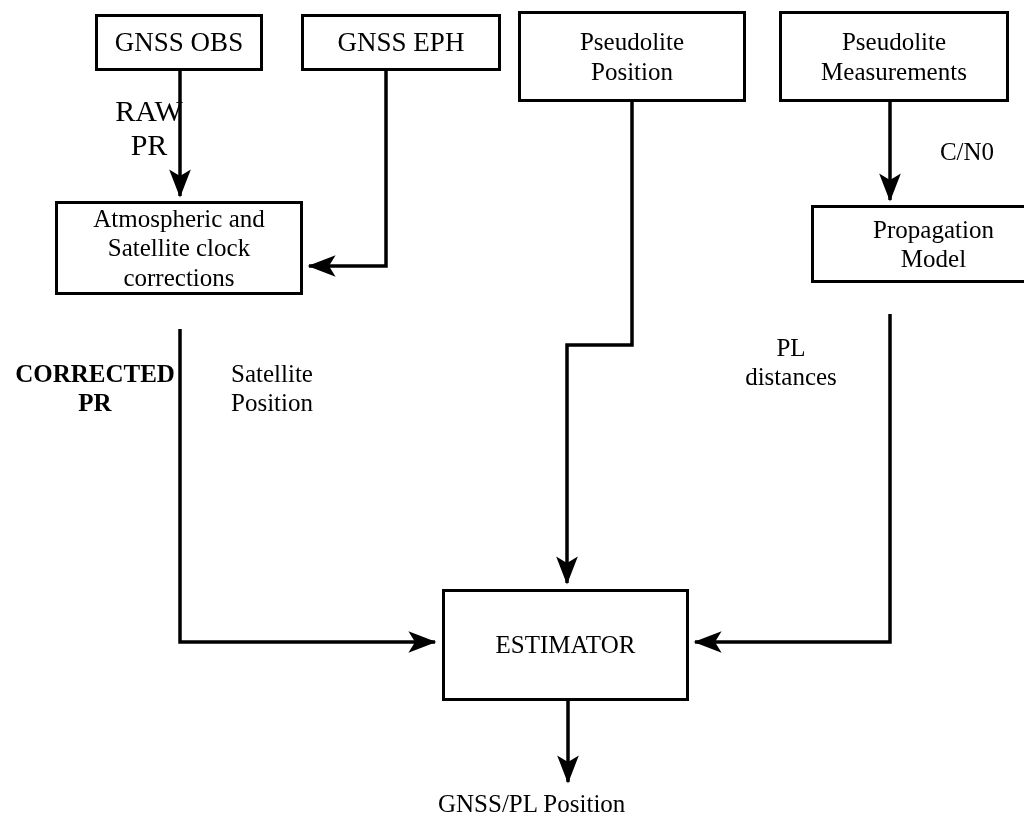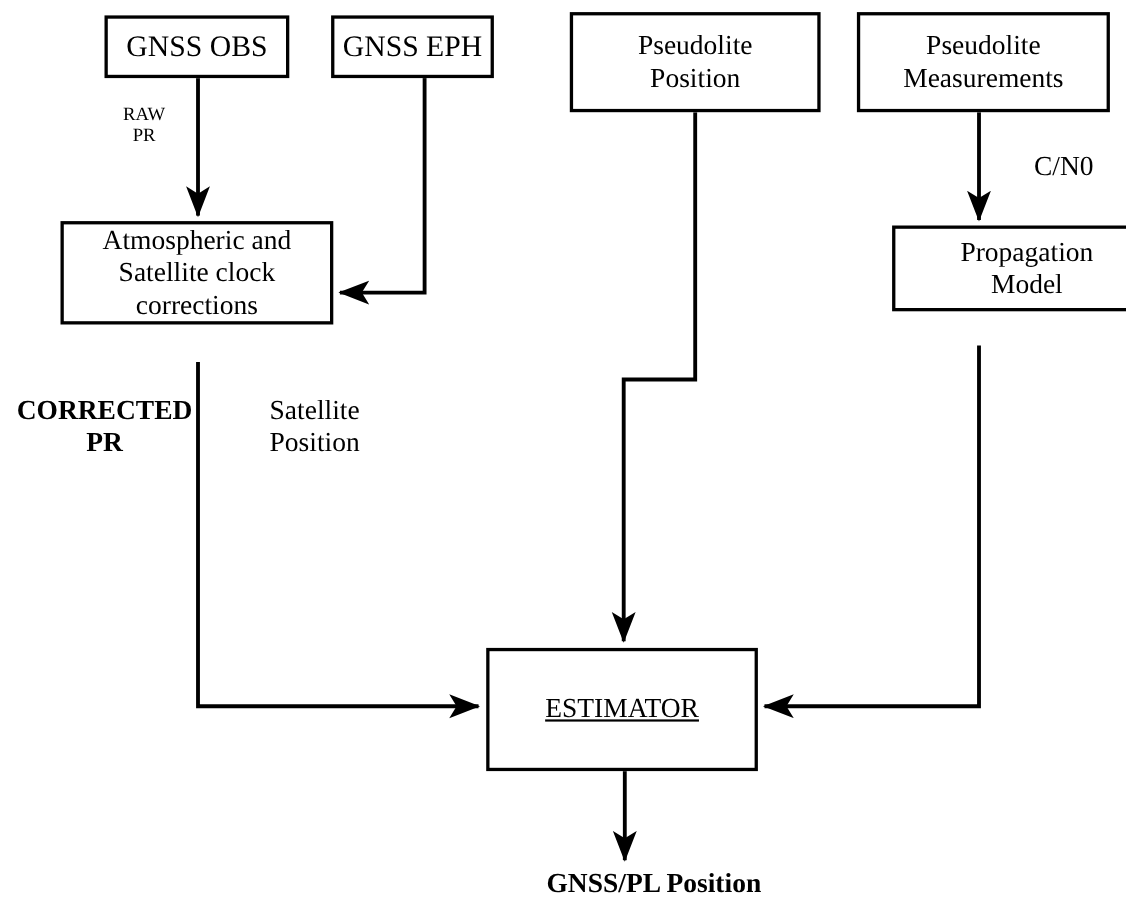--- a/index.html
+++ b/index.html
@@ -46,39 +46,38 @@
   }
   .edge-label {
     position: absolute;
     text-align: center;
     line-height: 1.14;
     white-space: pre-line;
     background: transparent;
   }
   .output-label {
     position: absolute;
-    text-align: right;
+    text-align: left;
     white-space: pre-line;
-    font-weight: bold;
   }
 
   
   #node-gnss-obs      { left: 95px;  top: 14px;  width: 168px; height: 57px;  font-size: 27px; }
-  #node-gnss-eph      { left: 301px; top: 14px;  width: 148px; height: 57px;  font-size: 27px; }
+  #node-gnss-eph      { left: 301px; top: 14px;  width: 200px; height: 57px;  font-size: 27px; }
   #node-pl-position   { left: 518px; top: 11px;  width: 228px; height: 91px;  font-size: 25px; }
   #node-pl-meas       { left: 779px; top: 11px;  width: 230px; height: 91px;  font-size: 25px; }
   #node-atmos         { left: 55px;  top: 201px; width: 248px; height: 94px; font-size: 25px; }
   #node-propagation   { left: 811px; top: 205px; width: 245px; height: 78px; font-size: 25px; }
-  #node-estimator     { left: 442px; top: 589px; width: 247px; height: 112px; font-size: 25px; text-decoration: underline; }
+  #node-estimator     { left: 442px; top: 589px; width: 247px; height: 112px; font-size: 25px; }
 
   
-  #label-raw-pr       { left: 83px;  top: 94px;  width: 96px;  font-size: 17px; }
+  #label-raw-pr       { left: 101px;  top: 94px;  width: 96px;  font-size: 30px; }
   #label-cn0          { left: 920px; top: 138px; width: 94px;  font-size: 25px; text-align: center; }
   #label-corrected-pr { left: 2px;   top: 360px; width: 186px; font-size: 25px; font-weight: bold; }
-  #label-sat-position { left: 232px; top: 360px; width: 108px; font-size: 25px; }
+  #label-sat-position { left: 218px; top: 360px; width: 108px; font-size: 25px; }
   #label-pl-distances { left: 730px; top: 334px; width: 122px; font-size: 25px; }
   #label-output       { left: 438px; top: 790px; width: 254px; font-size: 25px; }
 </style>
 </head>
 <body>
 
 <div id="diagram-root">
 
   <svg id="edges-layer" width="1024" height="830" viewBox="0 0 1024 830">
     <defs>
@@ -139,16 +138,18 @@
 PR</div>
 
   <div class="edge-label" id="label-cn0">C/N0</div>
 
   <div class="edge-label" id="label-corrected-pr">CORRECTED
 PR</div>
 
   <div class="edge-label" id="label-sat-position">Satellite
 Position</div>
 
+  <div class="edge-label" id="label-pl-distances">PL
+distances</div>
 
   <div class="output-label" id="label-output">GNSS/PL Position</div>
 
 </div>
 
 </body></html>

